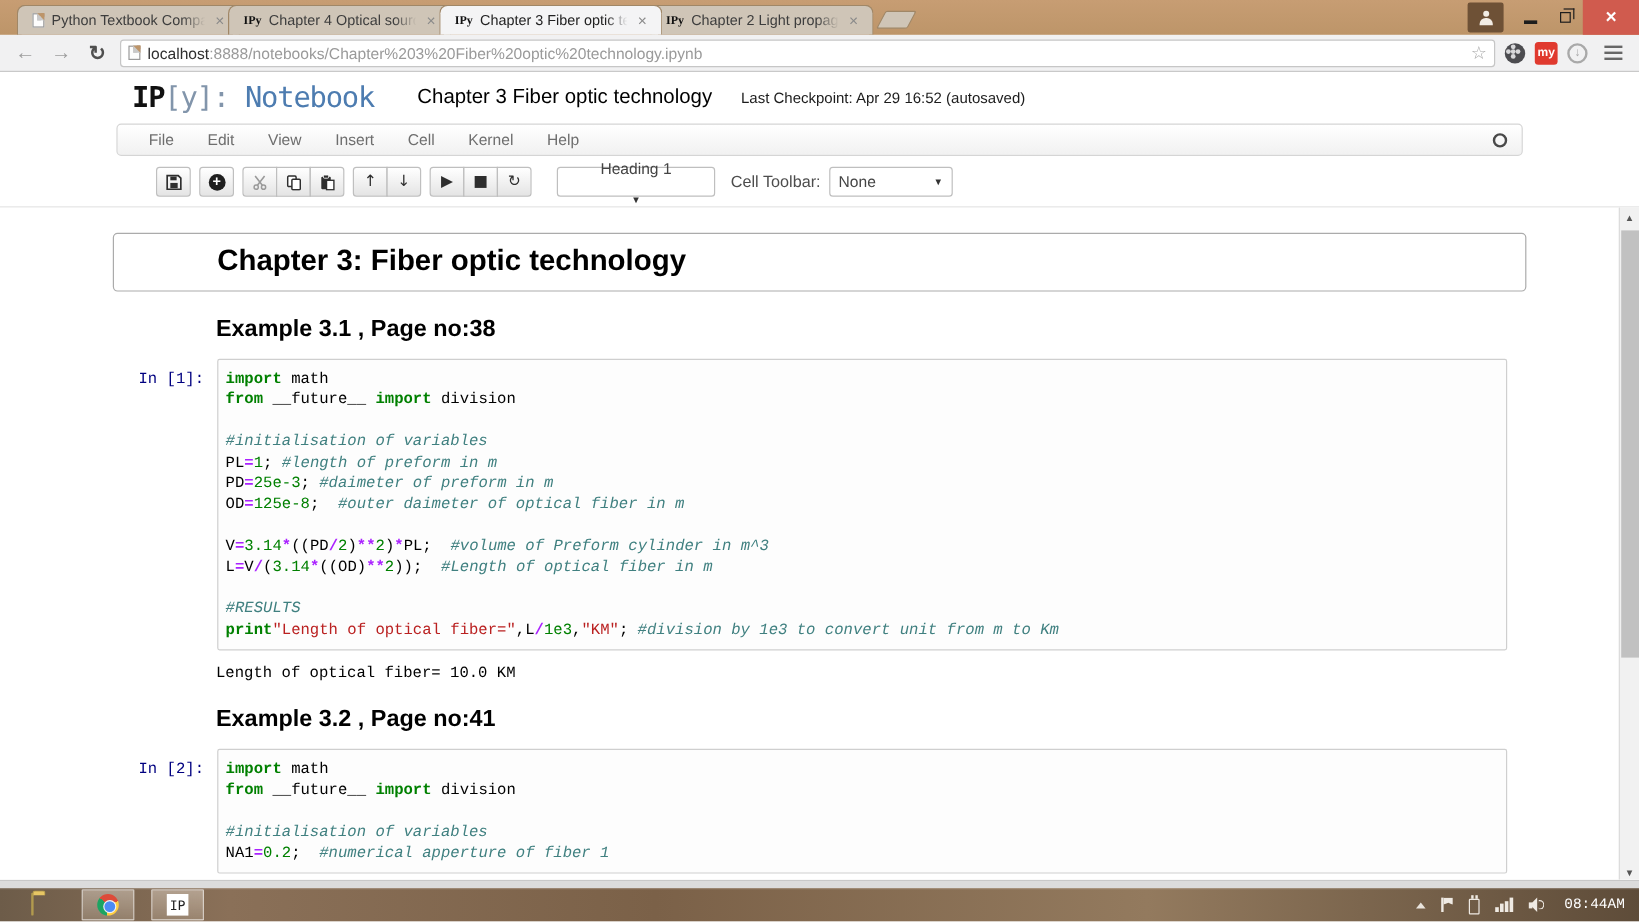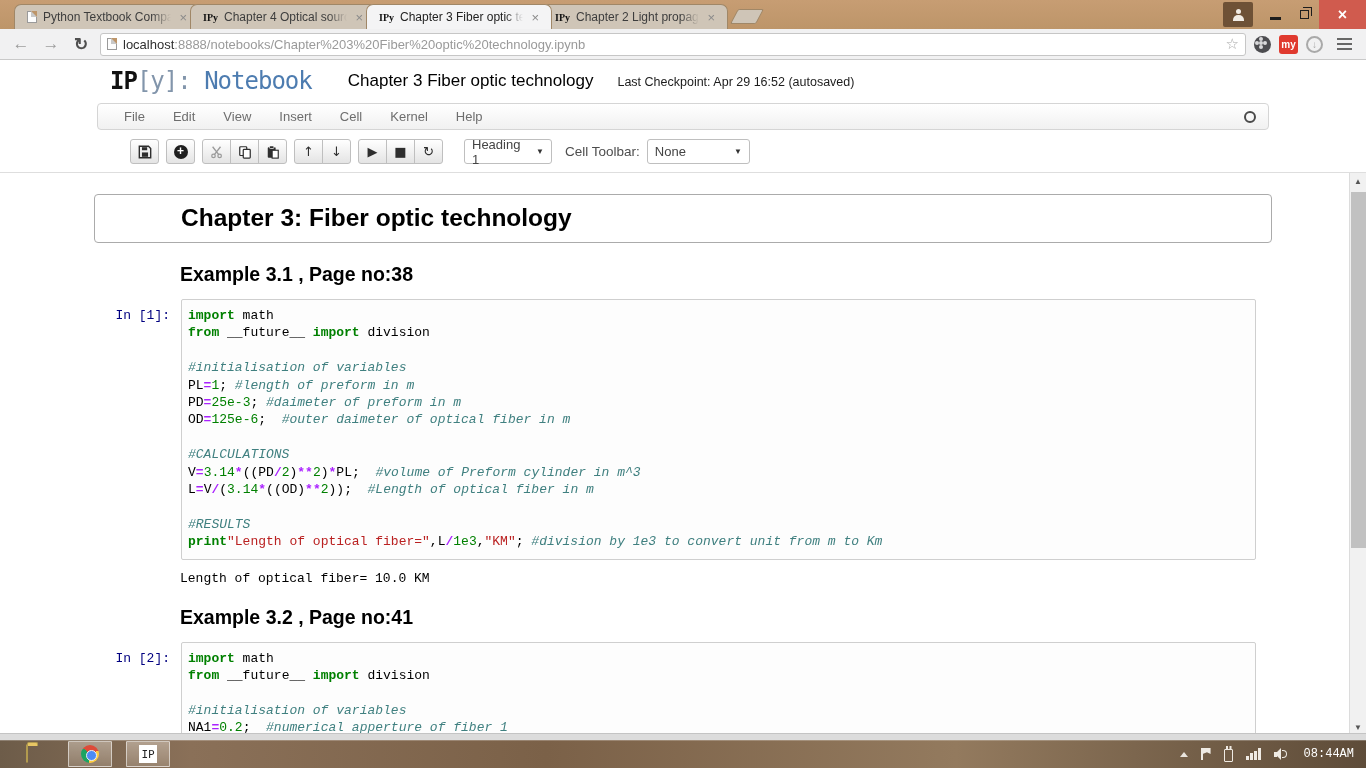--- a/index.html
+++ b/index.html
@@ -69,21 +69,21 @@
          display:inline-flex; align-items:center; justify-content:center; font-size:13px; color:#333; padding:0 5px; }
   .btn-group { display:inline-flex; }
   .btn-group .btn { border-radius:0; margin-left:-1px; }
   .btn-group .btn:first-child { border-radius:3px 0 0 3px; margin-left:0; }
   .btn-group .btn:last-child { border-radius:0 3px 3px 0; }
   .glyph { font-family:"DejaVu Sans",sans-serif; font-size:13px; color:#2e2e2e; }
   .plus-circle { width:14px; height:14px; border-radius:50%; background:#1f1f1f; color:#fff; font-size:12px; line-height:13px; text-align:center; font-weight:bold; }
   .selbox { height:25px; border:1px solid #bfbfbf; border-radius:3px; background:#fff; display:inline-flex; align-items:center;
             font-size:13px; color:#444; padding:0 7px; gap:14px; }
   .selbox .caret { font-size:8px; color:#333; }
-  .sel-celltype { width:88px; justify-content:flex-start; margin-left:14px; }
+  .sel-celltype { width:132px; justify-content:center; margin-left:14px;flex-direction:column; }
   .sel-ctb { width:103px; justify-content:space-between; }
   .ctb-label { font-size:13.5px; color:#4d4d4d; margin-left:6px; }
 
   
   .nb-content { position:relative; height:563px; background:#fff; }
   .cells { width:1178px; margin:0 auto; padding-top:21px; }
   .cell { border:1px solid transparent; border-radius:4px; margin-bottom:4px; }
   .cell.selected { border-color:#ababab; }
   .hcell { padding:9px 0 10px 86px; }
   h1.h1cell { font-size:24.5px; color:#000; font-family:"Liberation Sans",sans-serif; }
@@ -300,23 +300,22 @@
 
         <div class="cell code-cell">
           <div class="prompt">In [1]:</div>
           <div class="input-area">
               <div class="cm-line"><span class="tk-k">import</span><span class="tk-p"> math</span></div>
               <div class="cm-line"><span class="tk-k">from</span><span class="tk-p"> __future__ </span><span class="tk-k">import</span><span class="tk-p"> division</span></div>
               <div class="cm-line">&nbsp;</div>
               <div class="cm-line"><span class="tk-c">#initialisation of variables</span></div>
               <div class="cm-line"><span class="tk-p">PL</span><span class="tk-o">=</span><span class="tk-n">1</span><span class="tk-p">; </span><span class="tk-c">#length of preform in m</span></div>
               <div class="cm-line"><span class="tk-p">PD</span><span class="tk-o">=</span><span class="tk-n">25e-3</span><span class="tk-p">; </span><span class="tk-c">#daimeter of preform in m</span></div>
-              <div class="cm-line"><span class="tk-p">OD</span><span class="tk-o">=</span><span class="tk-n">125e-6</span><span class="tk-p">;  </span><span class="tk-c">#outer daimeter of optical fiber in m</span></div>
+              <div class="cm-line"><span class="tk-p">OD</span><span class="tk-o">=</span><span class="tk-n">125e-8</span><span class="tk-p">;  </span><span class="tk-c">#outer daimeter of optical fiber in m</span></div>
               <div class="cm-line">&nbsp;</div>
-              <div class="cm-line"><span class="tk-c">#CALCULATIONS</span></div>
               <div class="cm-line"><span class="tk-p">V</span><span class="tk-o">=</span><span class="tk-n">3.14</span><span class="tk-o">*</span><span class="tk-p">((PD</span><span class="tk-o">/</span><span class="tk-n">2</span><span class="tk-p">)</span><span class="tk-o">**</span><span class="tk-n">2</span><span class="tk-p">)</span><span class="tk-o">*</span><span class="tk-p">PL;  </span><span class="tk-c">#volume of Preform cylinder in m^3</span></div>
               <div class="cm-line"><span class="tk-p">L</span><span class="tk-o">=</span><span class="tk-p">V</span><span class="tk-o">/</span><span class="tk-p">(</span><span class="tk-n">3.14</span><span class="tk-o">*</span><span class="tk-p">((OD)</span><span class="tk-o">**</span><span class="tk-n">2</span><span class="tk-p">));  </span><span class="tk-c">#Length of optical fiber in m</span></div>
               <div class="cm-line">&nbsp;</div>
               <div class="cm-line"><span class="tk-c">#RESULTS</span></div>
               <div class="cm-line"><span class="tk-k">print</span><span class="tk-s">"Length of optical fiber="</span><span class="tk-p">,</span><span class="tk-p">L</span><span class="tk-o">/</span><span class="tk-n">1e3</span><span class="tk-p">,</span><span class="tk-s">"KM"</span><span class="tk-p">; </span><span class="tk-c">#division by 1e3 to convert unit from m to Km</span></div>
             </div>
         </div>
         <div class="output-area">Length of optical fiber= 10.0 KM</div>
 
         <h2 class="h2cell">Example 3.2 , Page no:41</h2>

